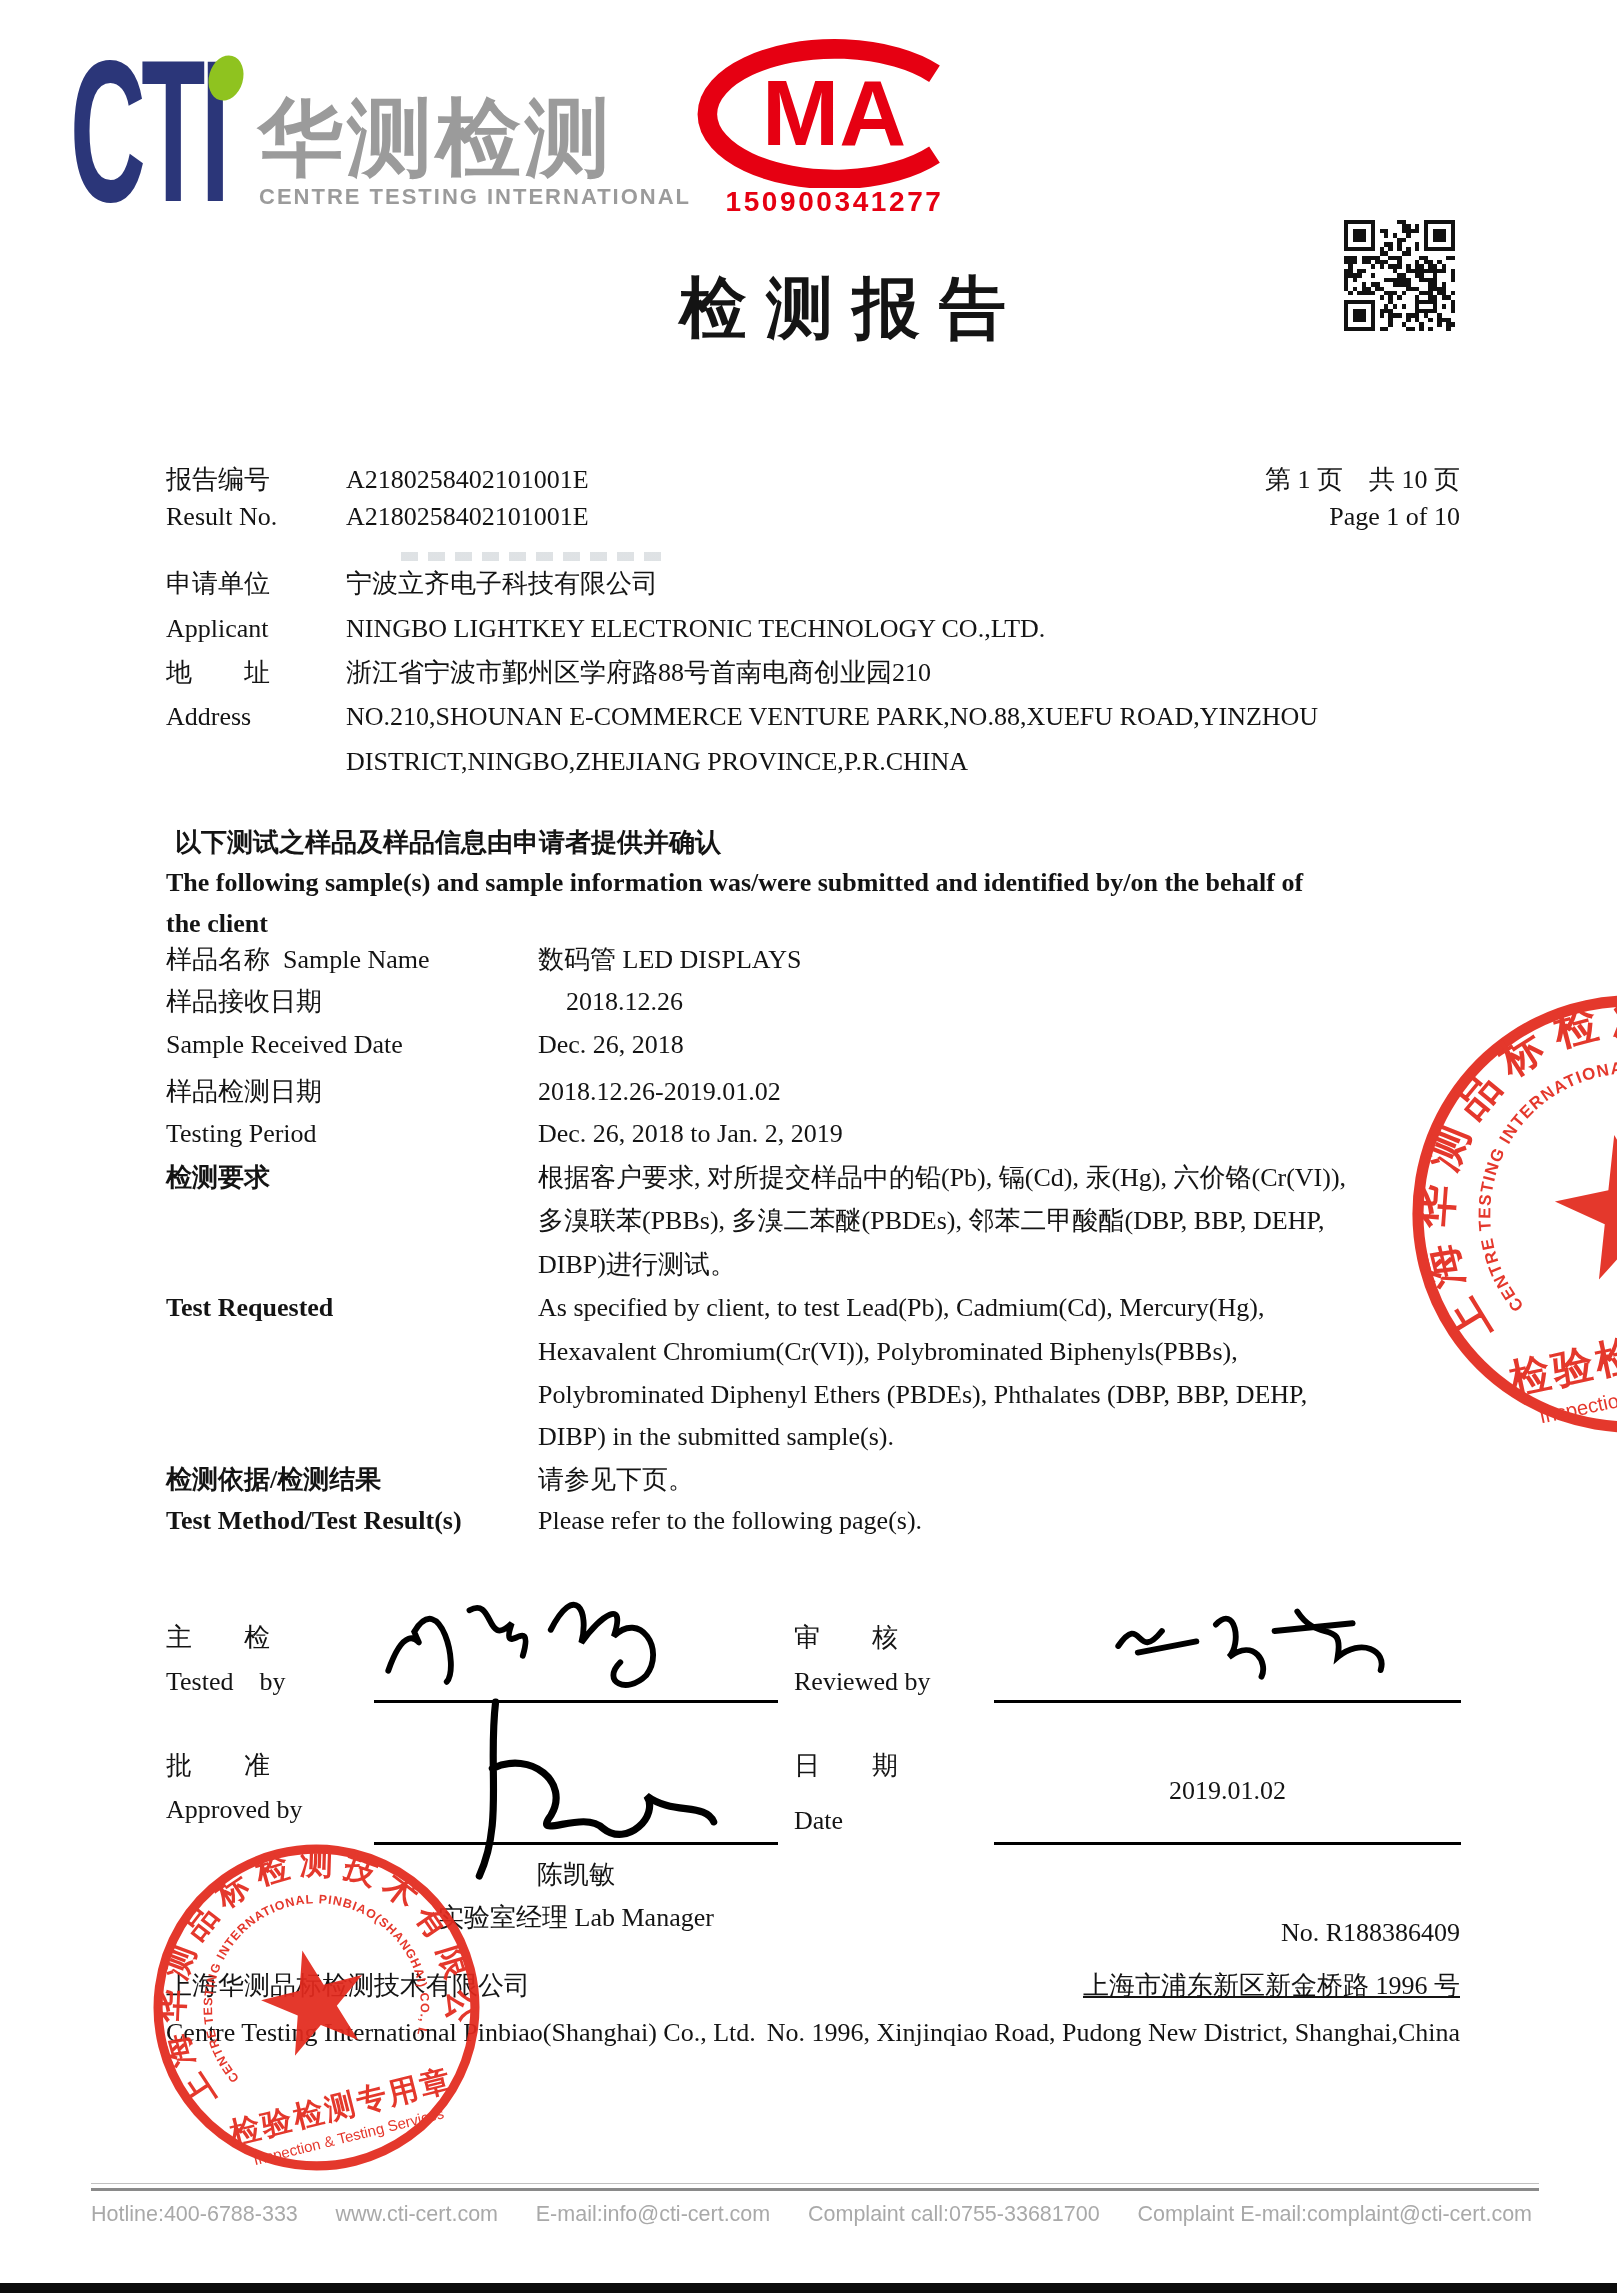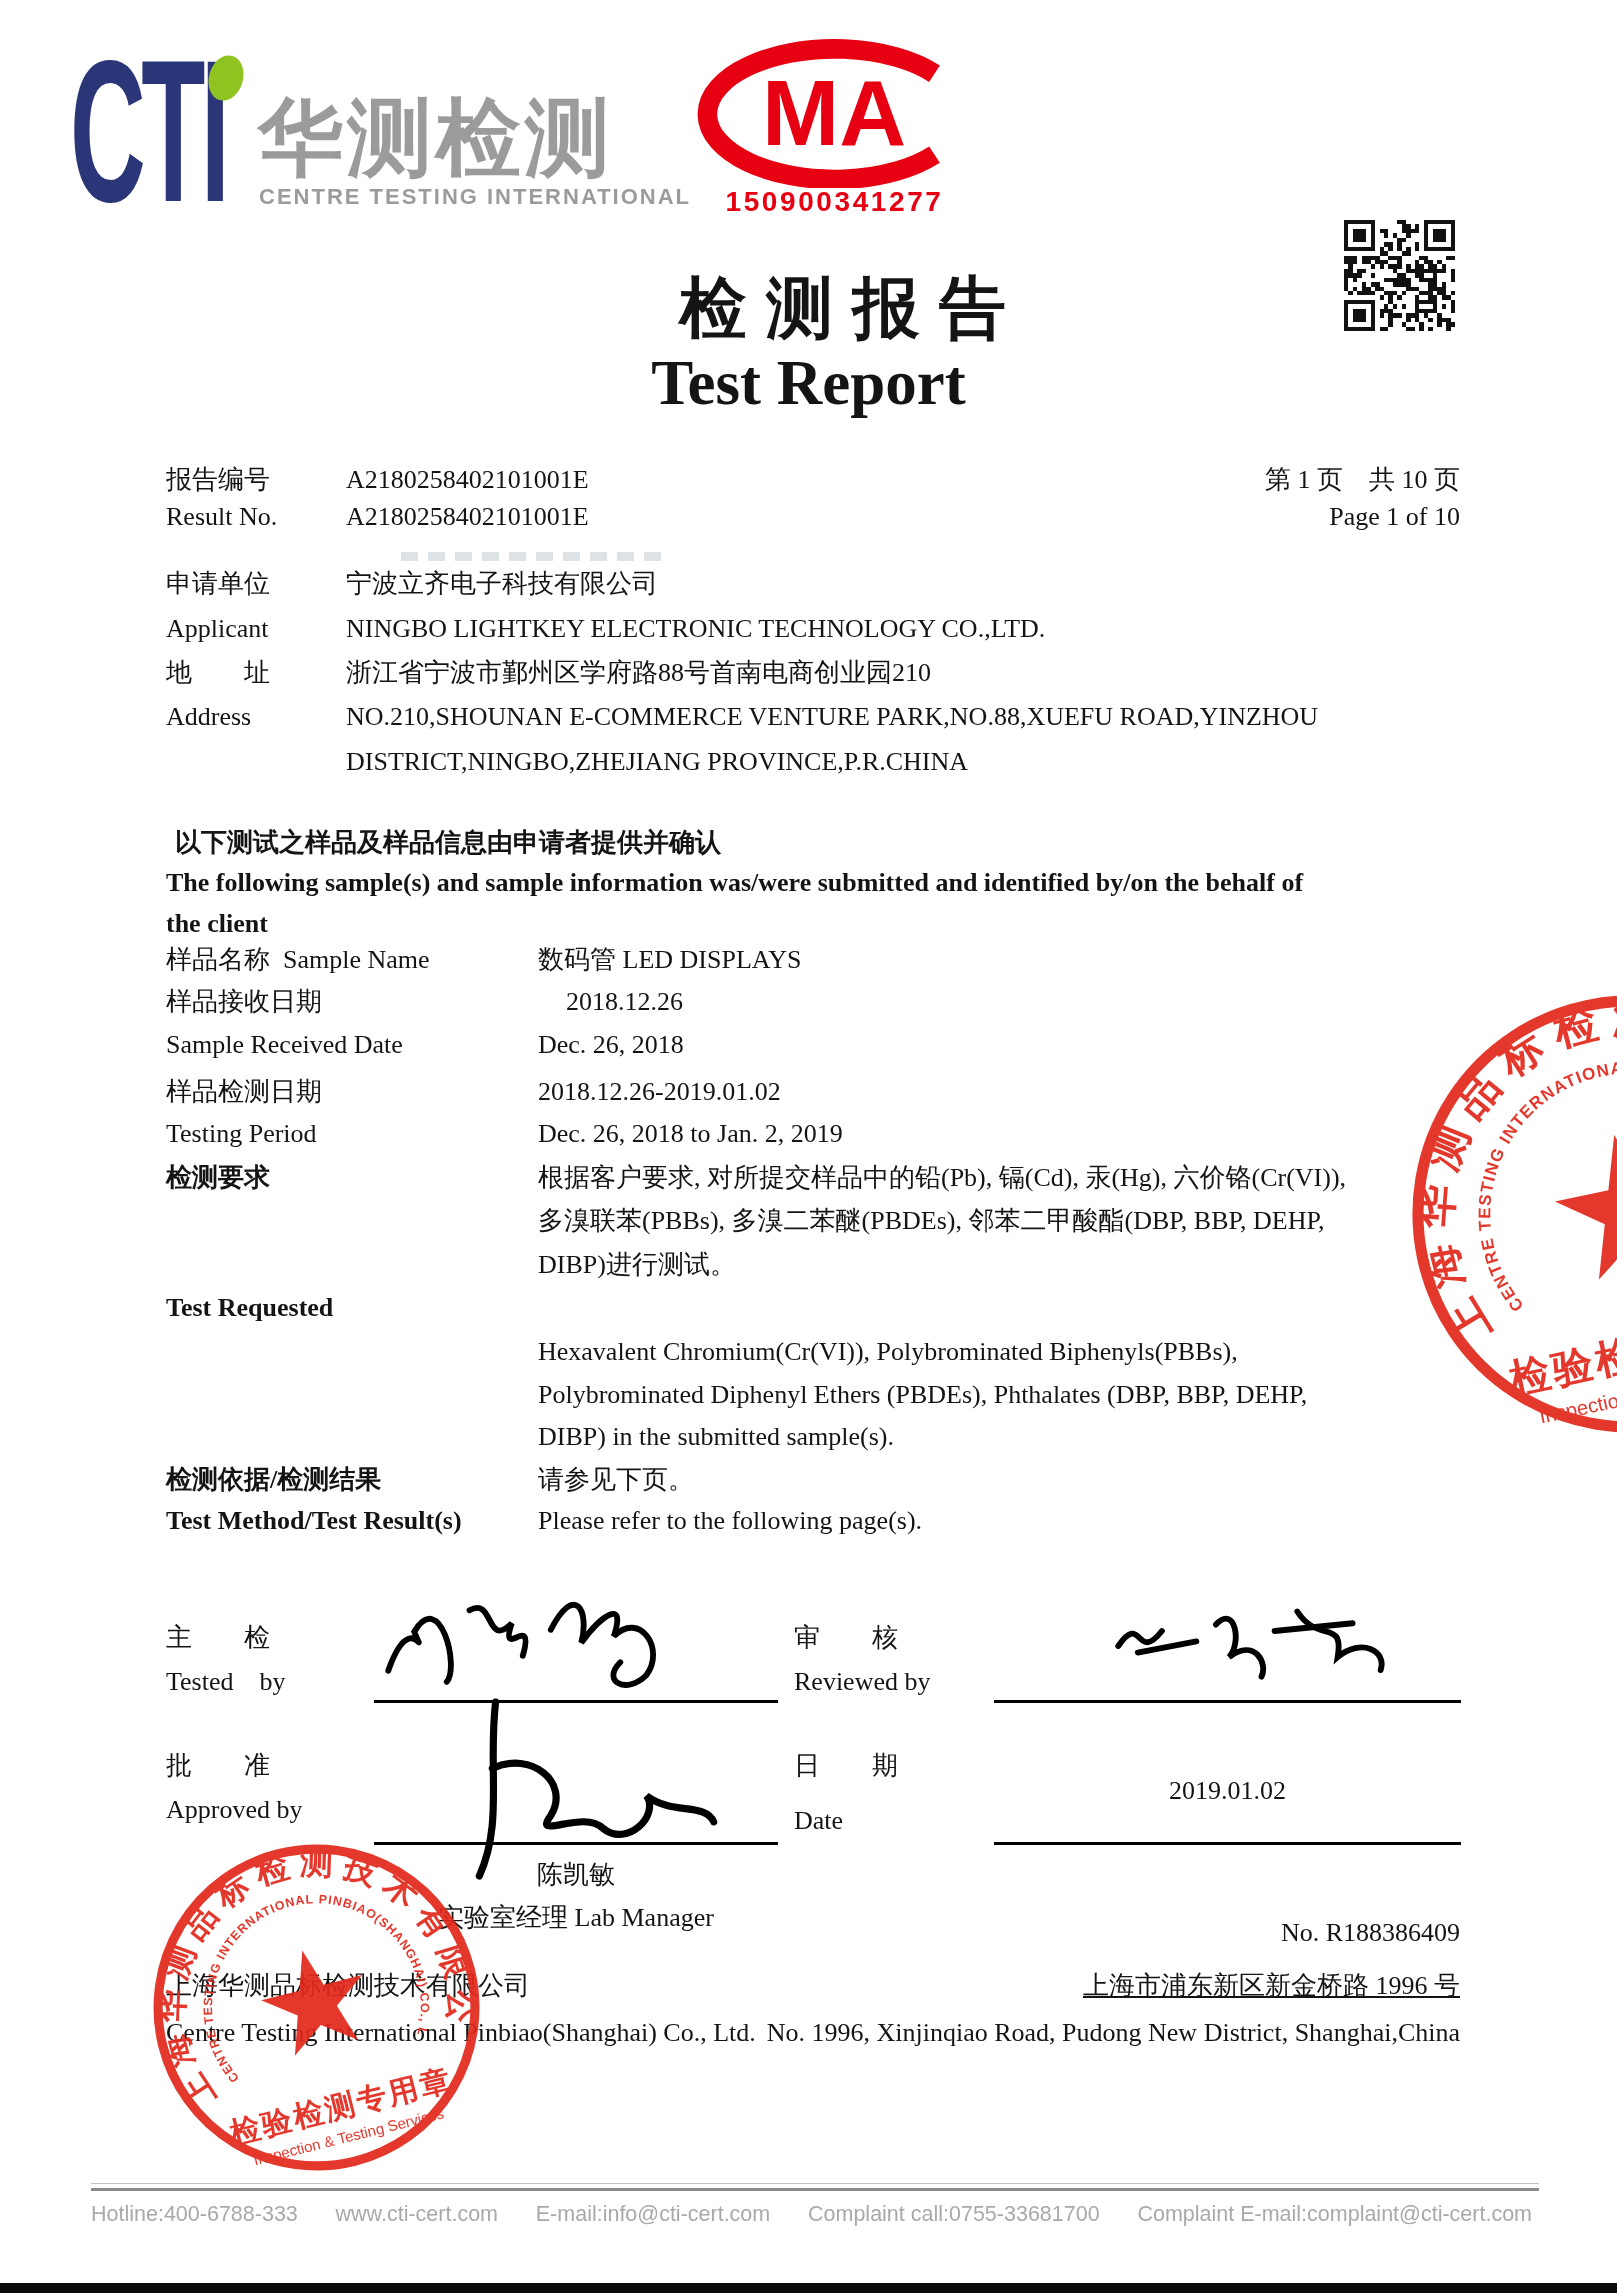--- a/index.html
+++ b/index.html
@@ -376,21 +376,20 @@
         <rect x="9" y="24" width="1" height="1"></rect>
         <rect x="14" y="24" width="1" height="1"></rect>
         <rect x="15" y="24" width="1" height="1"></rect>
         <rect x="17" y="24" width="1" height="1"></rect>
         <rect x="19" y="24" width="1" height="1"></rect>
         <rect x="23" y="24" width="1" height="1"></rect>
       </g>
     </svg>
 
   <div class="title-cn">检测报告</div>
-  <div class="title-en">Test Report</div>
 
   <div class="t" style="left:166px;top:464px;">报告编号</div>
   <div class="t" style="left:346px;top:464px;">A2180258402101001E</div>
   <div class="t" style="left:166px;top:501px;">Result No.</div>
   <div class="t" style="left:346px;top:501px;">A2180258402101001E</div>
   <div class="t right" style="right:157px;top:464px;">第 1 页　共 10 页</div>
   <div class="t right" style="right:157px;top:501px;">Page 1 of 10</div>
 
   <div class="redact"></div>
 
@@ -420,20 +419,21 @@
   <div class="t" style="left:538px;top:1076px;">2018.12.26-2019.01.02</div>
   <div class="t" style="left:166px;top:1118px;">Testing Period</div>
   <div class="t" style="left:538px;top:1118px;">Dec. 26, 2018 to Jan. 2, 2019</div>
 
   <div class="t b" style="left:166px;top:1162px;">检测要求</div>
   <div class="t" style="left:538px;top:1162px;">根据客户要求, 对所提交样品中的铅(Pb), 镉(Cd), 汞(Hg), 六价铬(Cr(VI)),</div>
   <div class="t" style="left:538px;top:1205px;">多溴联苯(PBBs), 多溴二苯醚(PBDEs), 邻苯二甲酸酯(DBP, BBP, DEHP,</div>
   <div class="t" style="left:538px;top:1249px;">DIBP)进行测试。</div>
 
   <div class="t b" style="left:166px;top:1292px;">Test Requested</div>
+  <div class="t" style="left:538px;top:1292px;">As specified by client, to test Lead(Pb), Cadmium(Cd), Mercury(Hg),</div>
   <div class="t" style="left:538px;top:1336px;">Hexavalent Chromium(Cr(VI)), Polybrominated Biphenyls(PBBs),</div>
   <div class="t" style="left:538px;top:1379px;">Polybrominated Diphenyl Ethers (PBDEs), Phthalates (DBP, BBP, DEHP,</div>
   <div class="t" style="left:538px;top:1421px;">DIBP) in the submitted sample(s).</div>
 
   <div class="t b" style="left:166px;top:1464px;">检测依据/检测结果</div>
   <div class="t" style="left:538px;top:1464px;">请参见下页。</div>
   <div class="t b" style="left:166px;top:1505px;">Test Method/Test Result(s)</div>
   <div class="t" style="left:538px;top:1505px;">Please refer to the following page(s).</div>
 
   <div class="t" style="left:166px;top:1622px;">主　　检</div>

